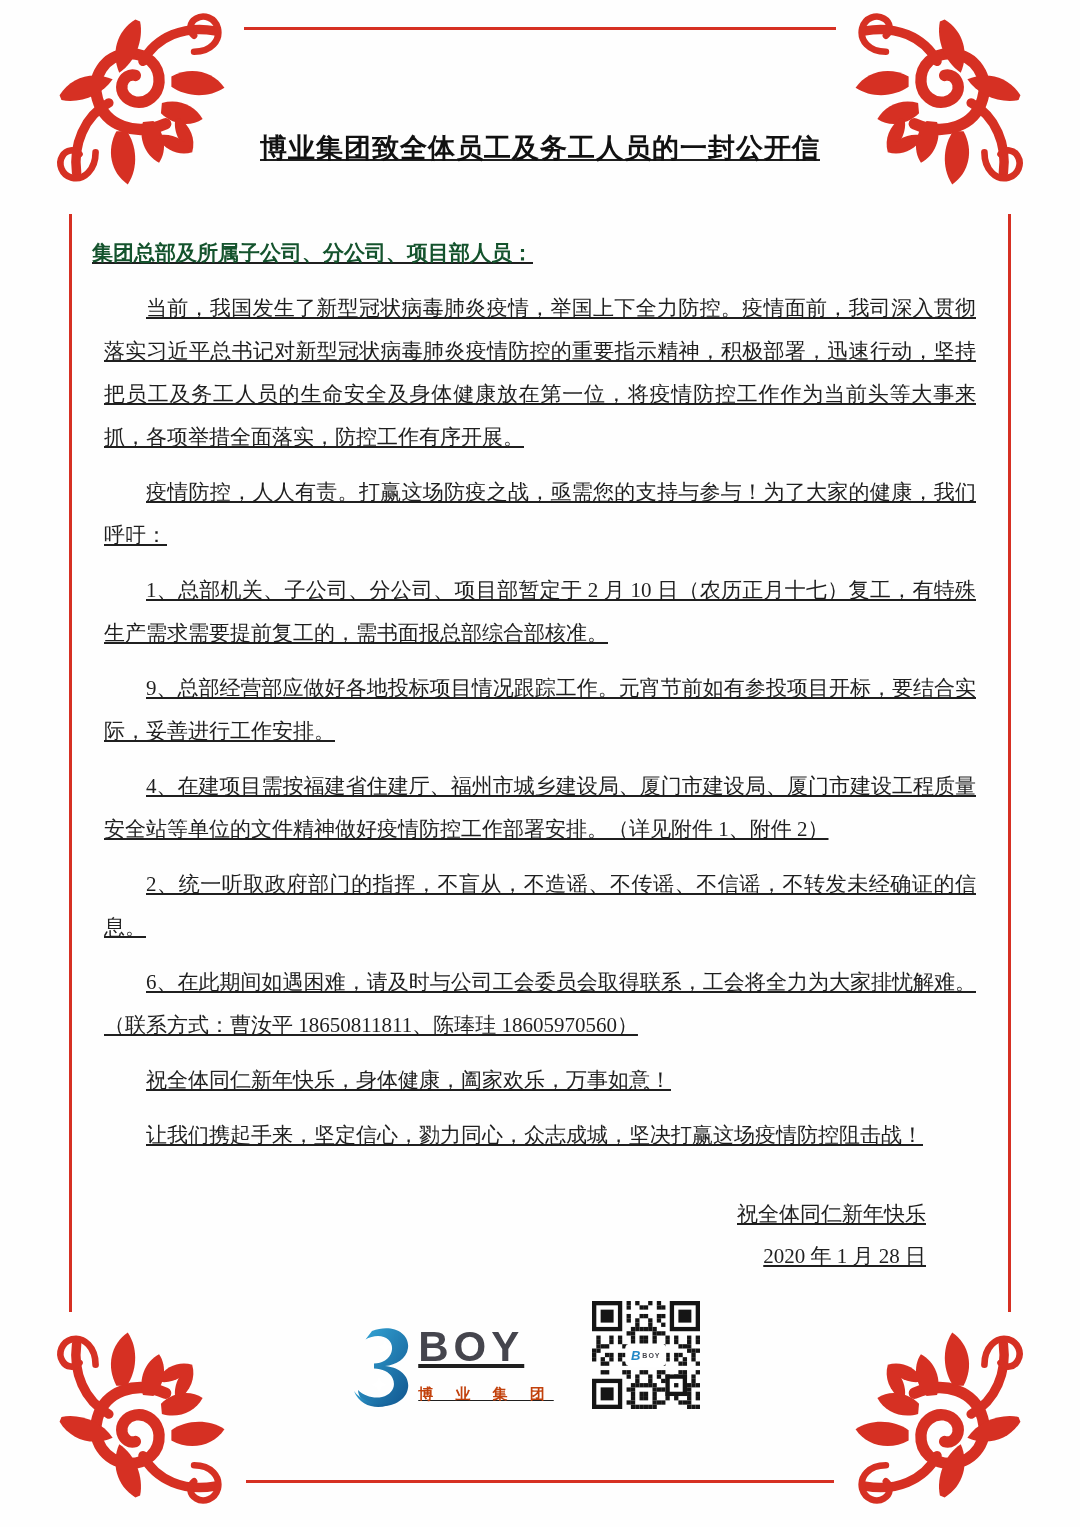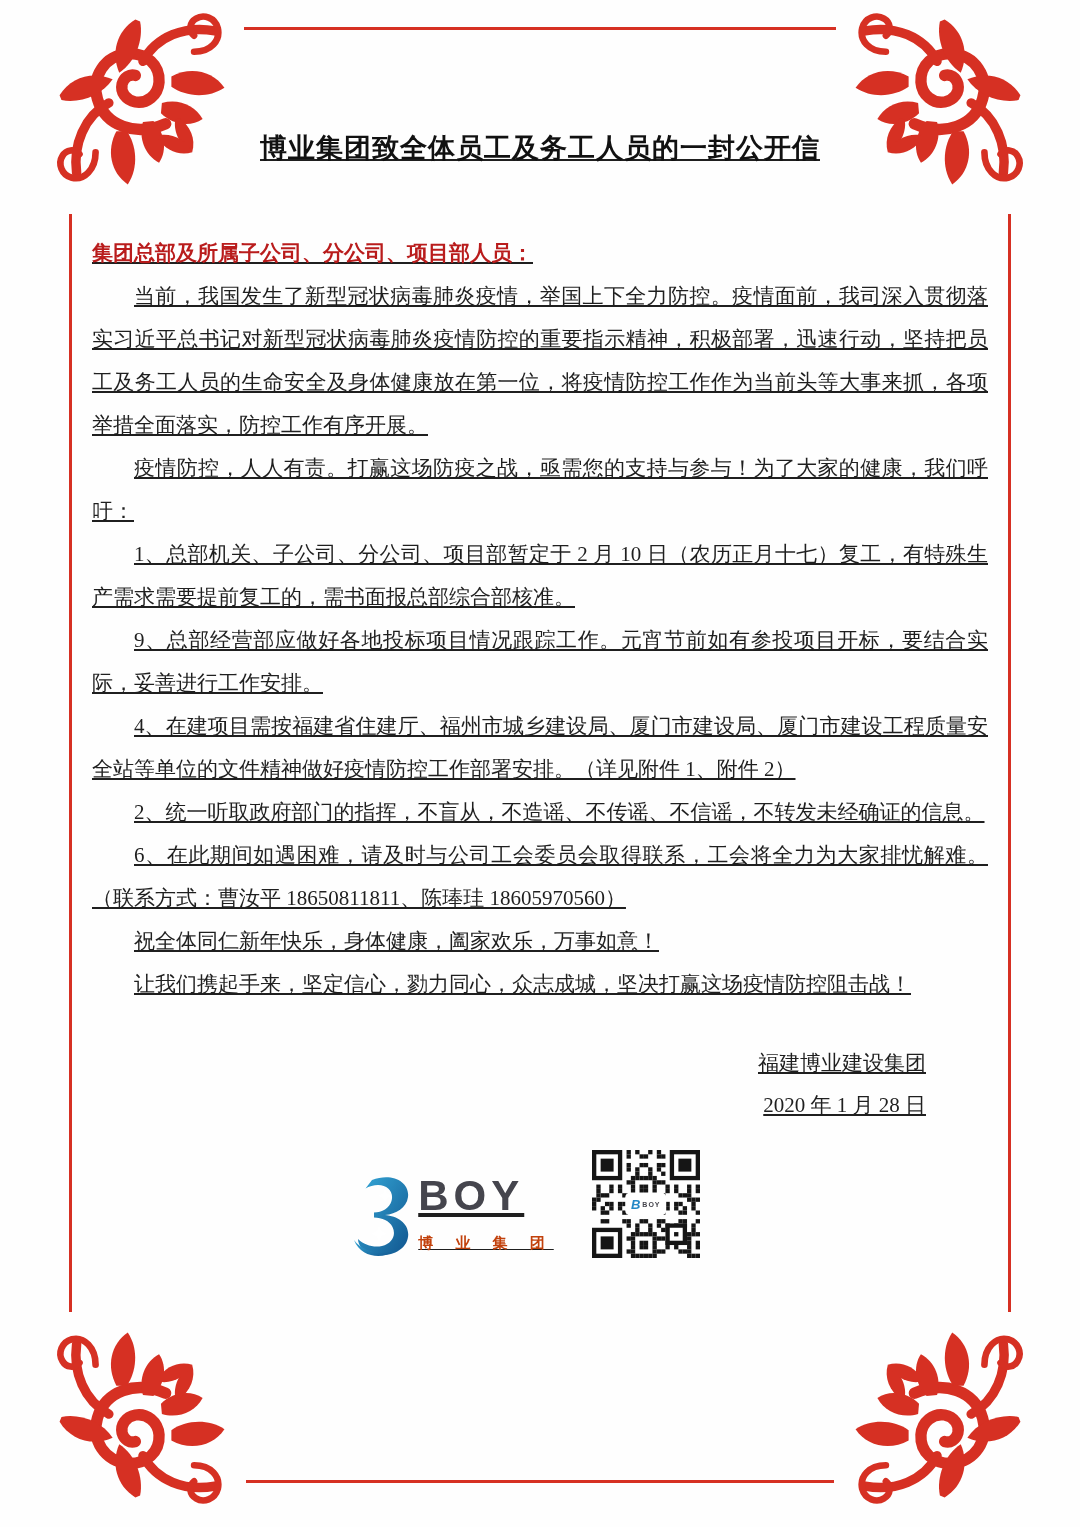--- a/index.html
+++ b/index.html
@@ -29,24 +29,24 @@
 
   
   .content{position:absolute;left:92px;right:92px;top:130px;text-decoration:underline;}
   .title{
     margin:0 0 66px 0;
     font-family:"Liberation Sans","DejaVu Sans",sans-serif;
     font-size:27px;font-weight:700;text-align:center;color:#111;
     letter-spacing:1px;
   }
   .salutation{
-    margin:0;font-size:21px;line-height:43px;font-weight:700;color:#b91c1c;
+    margin:0;font-size:21px;line-height:43px;font-weight:700;color:#14532d;
   }
   .para{
-    margin:0;font-size:21px;line-height:43px;
+    margin:12px;font-size:21px;line-height:43px;
     text-indent:2em;text-align:justify;color:#1f1f1f;
   }
   .signature{
     margin-top:36px;text-align:right;padding-right:62px;
     font-size:21px;line-height:42px;color:#1f1f1f;
   }
 
   
   .footer{
     margin-top:24px;display:flex;justify-content:center;
@@ -132,21 +132,21 @@
         <p class="para">1、总部机关、子公司、分公司、项目部暂定于 2 月 10 日（农历正月十七）复工，有特殊生产需求需要提前复工的，需书面报总部综合部核准。</p>
         <p class="para">9、总部经营部应做好各地投标项目情况跟踪工作。元宵节前如有参投项目开标，要结合实际，妥善进行工作安排。</p>
         <p class="para">4、在建项目需按福建省住建厅、福州市城乡建设局、厦门市建设局、厦门市建设工程质量安全站等单位的文件精神做好疫情防控工作部署安排。（详见附件 1、附件 2）</p>
         <p class="para">2、统一听取政府部门的指挥，不盲从，不造谣、不传谣、不信谣，不转发未经确证的信息。</p>
         <p class="para">6、在此期间如遇困难，请及时与公司工会委员会取得联系，工会将全力为大家排忧解难。（联系方式：曹汝平 18650811811、陈琫珪 18605970560）</p>
         <p class="para">祝全体同仁新年快乐，身体健康，阖家欢乐，万事如意！</p>
         <p class="para">让我们携起手来，坚定信心，勠力同心，众志成城，坚决打赢这场疫情防控阻击战！</p>
       </div>
 
     <div class="signature">
-      <div>福建博业建设集团</div>
+      <div>祝全体同仁新年快乐</div>
       <div>2020 年 1 月 28 日</div>
     </div>
 
     <div class="footer">
       <div class="logo">
         <svg class="logo-mark" viewBox="0 0 62 84">
           <defs>
             <linearGradient id="bgrad" x1="0" y1="0" x2="1" y2="1">
               <stop offset="0" stop-color="#35a8d8"></stop>
               <stop offset="1" stop-color="#11568f"></stop>

